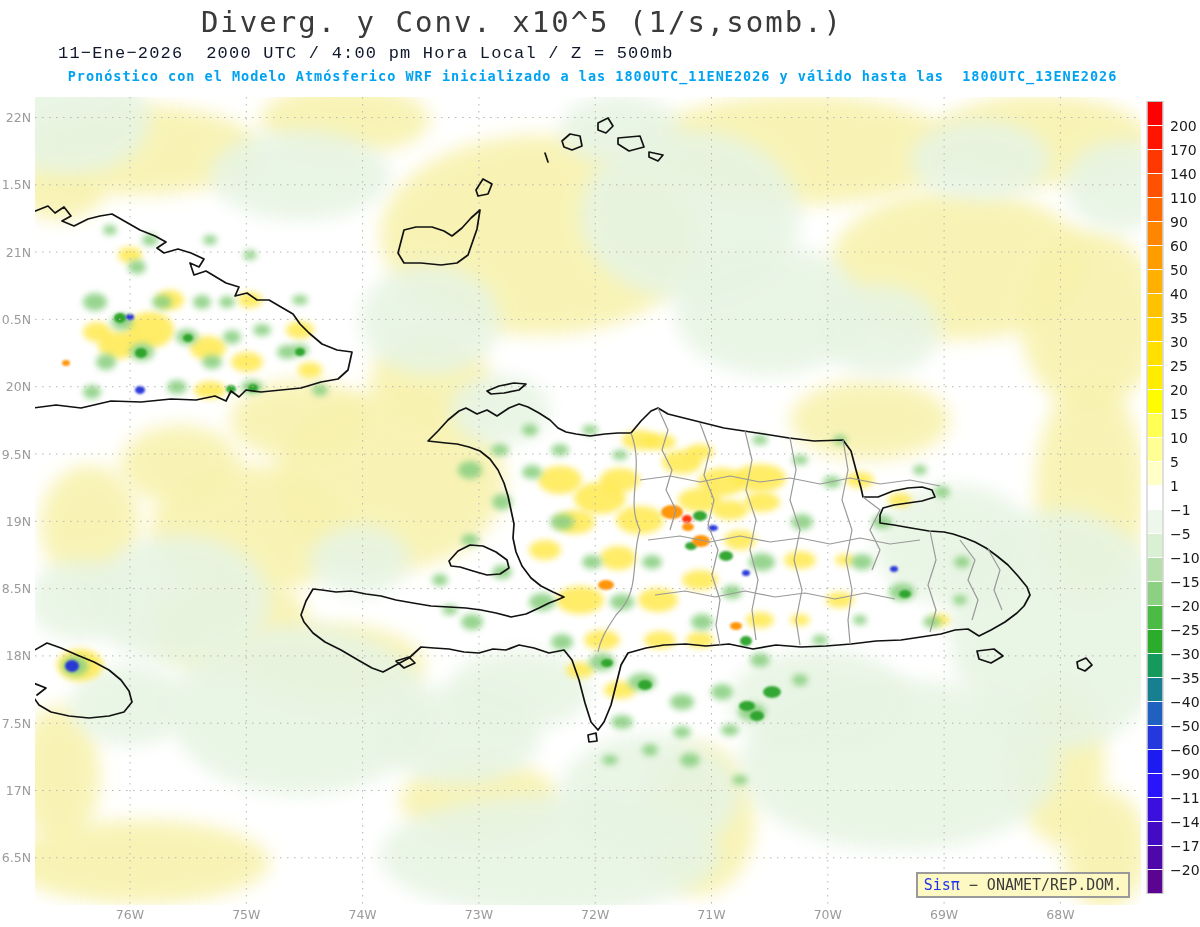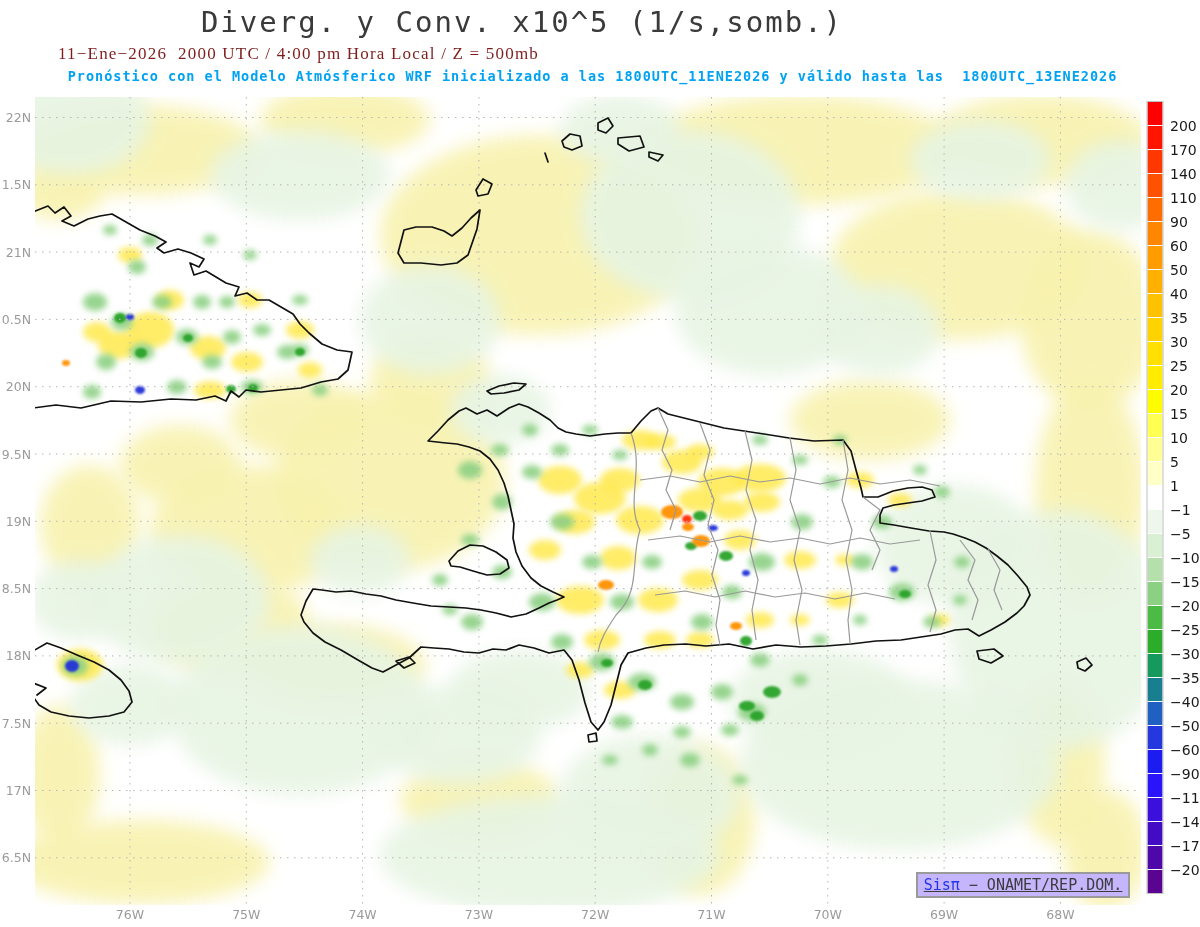--- a/index.html
+++ b/index.html
@@ -2,30 +2,30 @@
 <html><head>
 <meta charset="utf-8">
 <style>
   html,body{margin:0;padding:0;}
   body{width:1200px;height:927px;position:relative;background:#ffffff;overflow:hidden;
        font-family:"DejaVu Sans",sans-serif;}
   .hdr{position:absolute;white-space:pre;}
   #title{top:5px;left:0;width:1044px;text-align:center;
          font-family:"DejaVu Sans Mono",monospace;font-size:29px;letter-spacing:2px;
          color:#3a3a3a;font-weight:400;}
-  #sub1{top:44px;left:58px;font-family:Liberation Serif, serif;font-size:17px;
-        letter-spacing:1.2px;color:#7f1d1d;}
+  #sub1{top:44px;left:58px;font-family:Liberation Mono, monospace;font-size:17px;
+        letter-spacing:1.2px;color:#0f172a;}
   #sub2{top:68px;left:0;width:1185px;text-align:center;
         font-family:"DejaVu Sans Mono",monospace;font-size:13.5px;letter-spacing:1px;
         color:#00a2f2;font-weight:bold;}
   #map-svg{position:absolute;top:0;left:0;}
   #attrib{position:absolute;left:916px;top:872px;width:210px;height:22px;
-          background:#c4b5fd;border:2px solid #9a9a9a;display:flex;align-items:center;
+          background:#fef9c3;border:2px solid #9a9a9a;display:flex;align-items:center;
           justify-content:center;font-family:"DejaVu Sans Mono",monospace;font-size:15px;
-          white-space:pre;color:#3c3c3c;text-decoration:underline;}
+          white-space:pre;color:#3c3c3c;}
   #attrib .brand{color:#2233ee;}
   text.axlab{font-family:"DejaVu Sans",sans-serif;font-size:12.5px;fill:#9b9b9b;}
   text.cblab{font-family:"DejaVu Sans",sans-serif;font-size:14px;fill:#1a1a1a;}
 </style>
 </head>
 <body>
 
 <div id="title" class="hdr">Diverg. y Conv. x10^5 (1/s,somb.)</div>
 <div id="sub1" class="hdr">11−Ene−2026  2000 UTC / 4:00 pm Hora Local / Z = 500mb</div>
 <div id="sub2" class="hdr">Pronóstico con el Modelo Atmósferico WRF inicializado a las 1800UTC_11ENE2026 y válido hasta las  1800UTC_13ENE2026</div>

